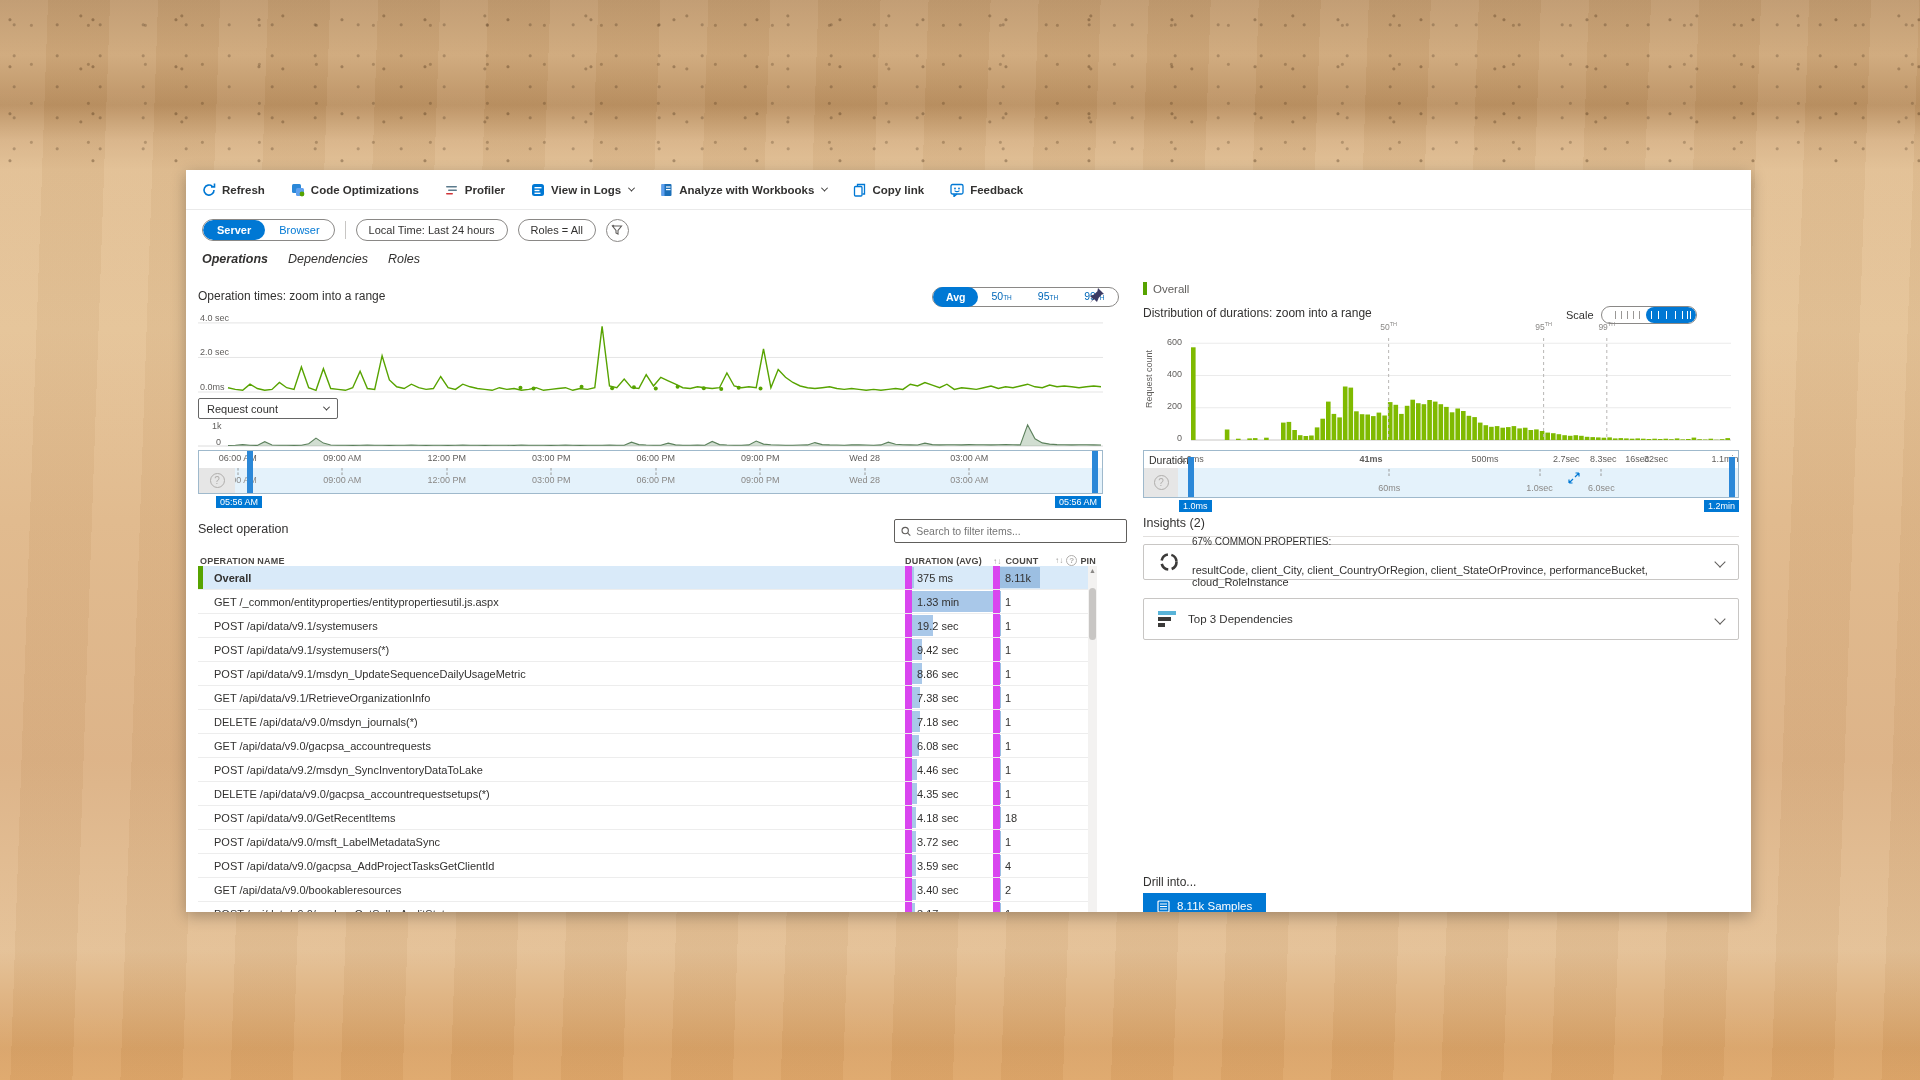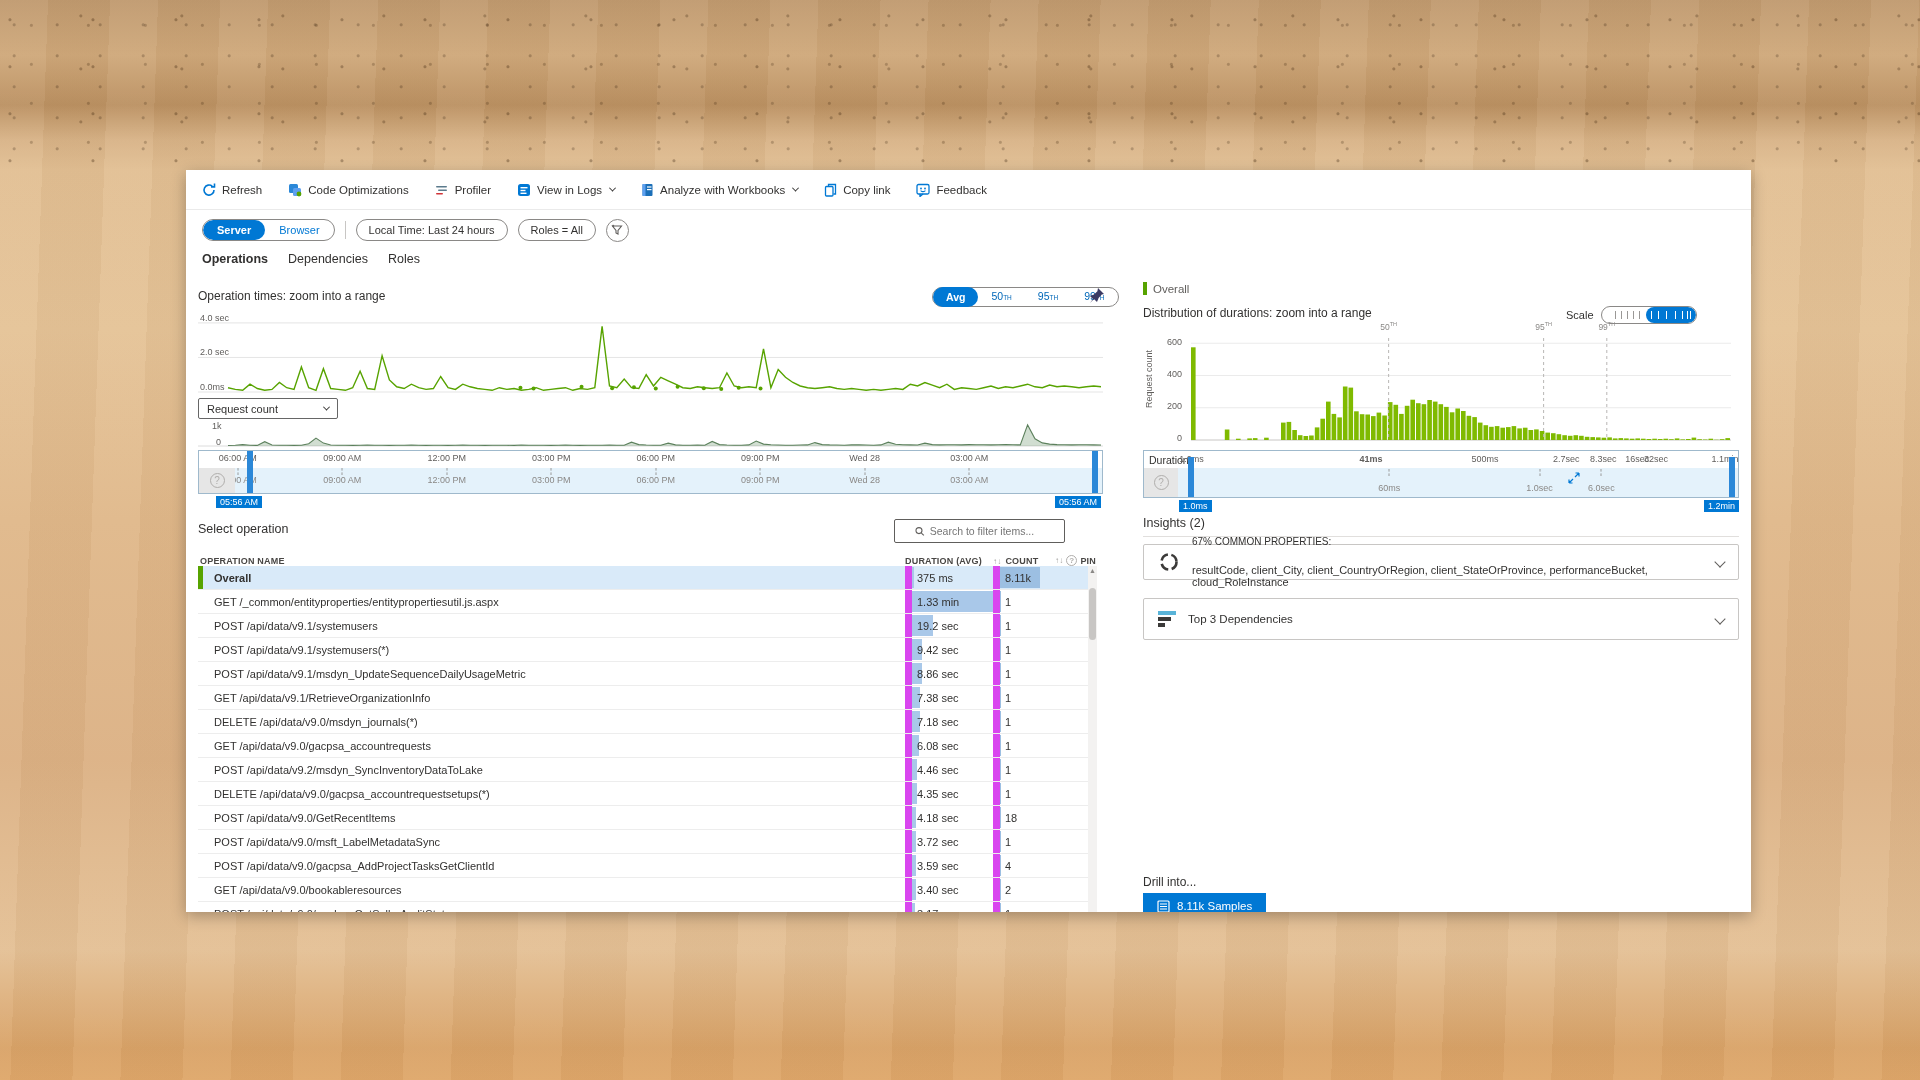--- a/index.html
+++ b/index.html
@@ -16,37 +16,37 @@
   body::after{content:"";position:absolute;inset:0;
     background:repeating-linear-gradient(92deg, rgba(255,255,255,.045) 0 48px, rgba(90,60,30,.035) 48px 110px);pointer-events:none;}
 
   .panel{position:absolute;left:186px;top:170px;width:1565px;height:742px;background:#fff;
     box-shadow:0 4px 14px rgba(0,0,0,.28);overflow:hidden;color:#323130;z-index:2;}
   .abs{position:absolute;}
 
   
   .toolbar{position:absolute;left:0;top:0;right:0;height:40px;border-bottom:1px solid #eaeaea;
     display:flex;align-items:center;padding-left:16px;gap:26px;font-size:11.5px;color:#323130;}
-  .tb{display:flex;align-items:center;gap:6px;cursor:pointer;white-space:nowrap;}
+  .tb{display:flex;align-items:center;gap:6px;cursor:pointer;white-space:nowrap;font-weight:bold;}
   .tb svg{flex:0 0 auto;}
   .chev{width:5px;height:5px;border-right:1.4px solid #323130;border-bottom:1.4px solid #323130;
     display:inline-block;transform:rotate(45deg) translate(-1px,-1px);margin-left:2px;}
 
   
   .filterbar{position:absolute;left:16px;top:48px;height:24px;display:flex;align-items:center;gap:10px;font-size:11px;}
   .seg{display:flex;border:1px solid #8a8886;border-radius:12px;height:22px;overflow:hidden;background:#fff;}
   .seg-on{background:#0078d4;color:#fff;border-radius:11px;padding:0 14px;display:flex;align-items:center;font-weight:600;}
   .seg-off{color:#0078d4;padding:0 14px;display:flex;align-items:center;}
   .vsep{width:1px;height:18px;background:#c8c6c4;}
   .fpill{border:1px solid #8a8886;border-radius:12px;height:22px;display:flex;align-items:center;padding:0 12px;color:#323130;background:#fff;}
   .fcirc{border:1px solid #8a8886;border-radius:50%;width:23px;height:23px;display:flex;align-items:center;justify-content:center;background:#fff;}
 
   
   .tabs{position:absolute;left:16px;top:82px;display:flex;gap:20px;font-size:12.5px;color:#323130;}
-  .tab{cursor:pointer;}
+  .tab{cursor:pointer;font-style:italic;}
   .tab.active{font-weight:700;}
 
   .sec-title{font-size:12px;color:#323130;}
 
   
   .metric-pills{position:absolute;left:746px;top:117px;height:20px;border:1px solid #8a8886;border-radius:10px;
     display:flex;align-items:center;background:#fff;font-size:10.5px;color:#0067b8;}
   .mp{padding:0 13px;display:flex;align-items:flex-start;line-height:18px;cursor:pointer;}
   .mp sup{font-size:6.5px;margin-top:2px;}
   .mp.active{background:#0078d4;color:#fff;border-radius:10px;height:20px;display:flex;align-items:center;font-weight:600;}
@@ -61,22 +61,22 @@
   .brushbox{position:absolute;border:1px solid #9fb9cc;background:#fff;}
   .brush-blue{position:absolute;background:#e4f2fb;}
   .brush-gray{position:absolute;background:#e6e6e6;display:flex;align-items:center;justify-content:center;}
   .qcirc{width:15px;height:15px;border:1px solid #b0aeac;border-radius:50%;color:#b0aeac;font-size:10px;
     display:flex;align-items:center;justify-content:center;}
   .bhandle{position:absolute;width:6px;background:#2b88d8;}
   .bchip{position:absolute;background:#0078d4;color:#fff;font-size:9px;padding:1px 4px;white-space:nowrap;}
   .btick{position:absolute;width:0;border-left:1px dashed #9a9a9a;height:7px;transform:translateX(-50%);}
 
   
-  .searchbox{position:absolute;left:708px;top:349px;width:171px;height:24px;border:1px solid #605e5c;border-radius:2px;
-    display:flex;align-items:center;padding:0 20px;gap:5px;background:#fff;}
+  .searchbox{position:absolute;left:708px;top:349px;width:233px;height:24px;border:1px solid #605e5c;border-radius:2px;
+    display:flex;align-items:center;padding:0 6px;gap:5px;background:#fff;}
   .searchbox input{border:none;outline:none;font-size:10.5px;width:100%;font-family:inherit;color:#323130;}
   .table{position:absolute;left:12px;top:378px;width:899px;bottom:0;font-size:11px;}
   .thead{height:18px;display:flex;align-items:flex-end;font-size:9px;font-weight:700;color:#484644;letter-spacing:.2px;}
   .t-row{height:24px;display:flex;align-items:stretch;border-bottom:1px solid #ededed;cursor:pointer;position:relative;}
   .c-name{flex:1;display:flex;align-items:center;padding-left:16px;overflow:hidden;white-space:nowrap;}
   .c-dur,.c-count{border-left:7px solid #d946ef;position:relative;display:flex;align-items:center;}
   .c-dur{width:88px;}
   .c-count{width:62px;}
   .c-pin{width:42px;}
   .cbar{position:absolute;left:0;top:1px;bottom:1px;background:#a9c8e9;}

